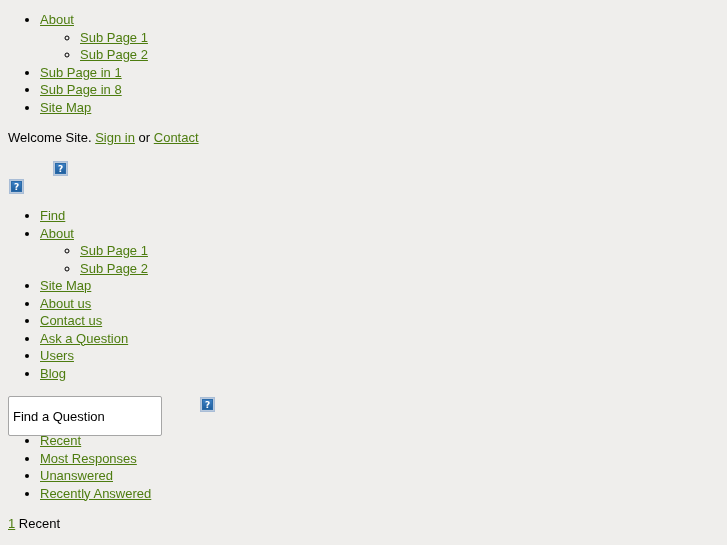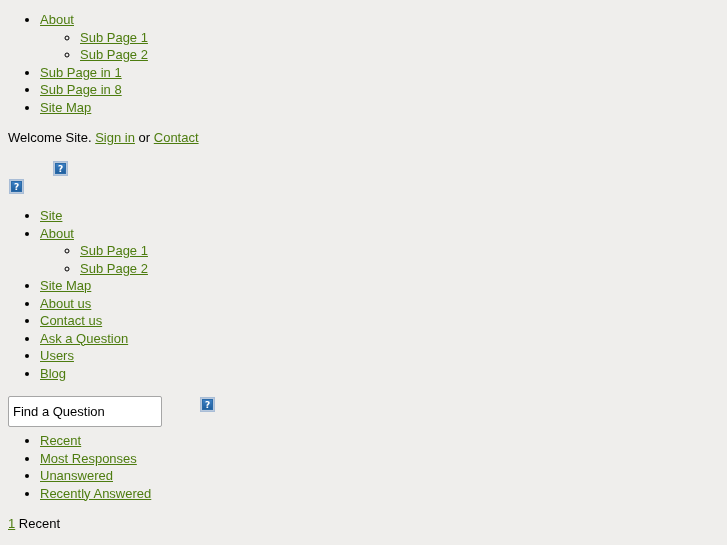--- a/index.html
+++ b/index.html
@@ -89,21 +89,21 @@
   #search-row   { left: 0;   top: 394px; width: 727px; height: 28px; }
   #tabs-nav     { left: 0;   top: 432px; }
   #answers-line { left: 8px; top: 516px; white-space: nowrap; }
 
   
   .search-input {
     position: absolute;
     left: 8px;
     top: 2px;
     width: 154px;
-    height: 31px;
+    height: 40px;
     box-sizing: border-box;
     padding: 1px 4px;
     font-family: "Liberation Sans", "DejaVu Sans", sans-serif;
     font-size: 13px;
     color: #000000;
     background: #ffffff;
     border: 1px solid #a6a6a6;
     border-radius: 2px;
     outline: none;
   }
@@ -151,21 +151,21 @@
 <div class="blk" id="logo-a">
   <span class="broken-img"><span class="inner"></span></span>
 </div>
 <div class="blk" id="logo-b">
   <span class="broken-img"><span class="inner"></span></span>
 </div>
 
 <div class="blk" id="main-nav">
   <ul class="nav">
     <li>
-      <a href="#">Site</a>
+      <a href="#">Find</a>
     </li>
     <li>
       <a href="#">About</a>
       <ul class="subnav">
         <li>
           <a href="#">Sub Page 1</a>
         </li>
         <li>
           <a href="#">Sub Page 2</a>
         </li>

